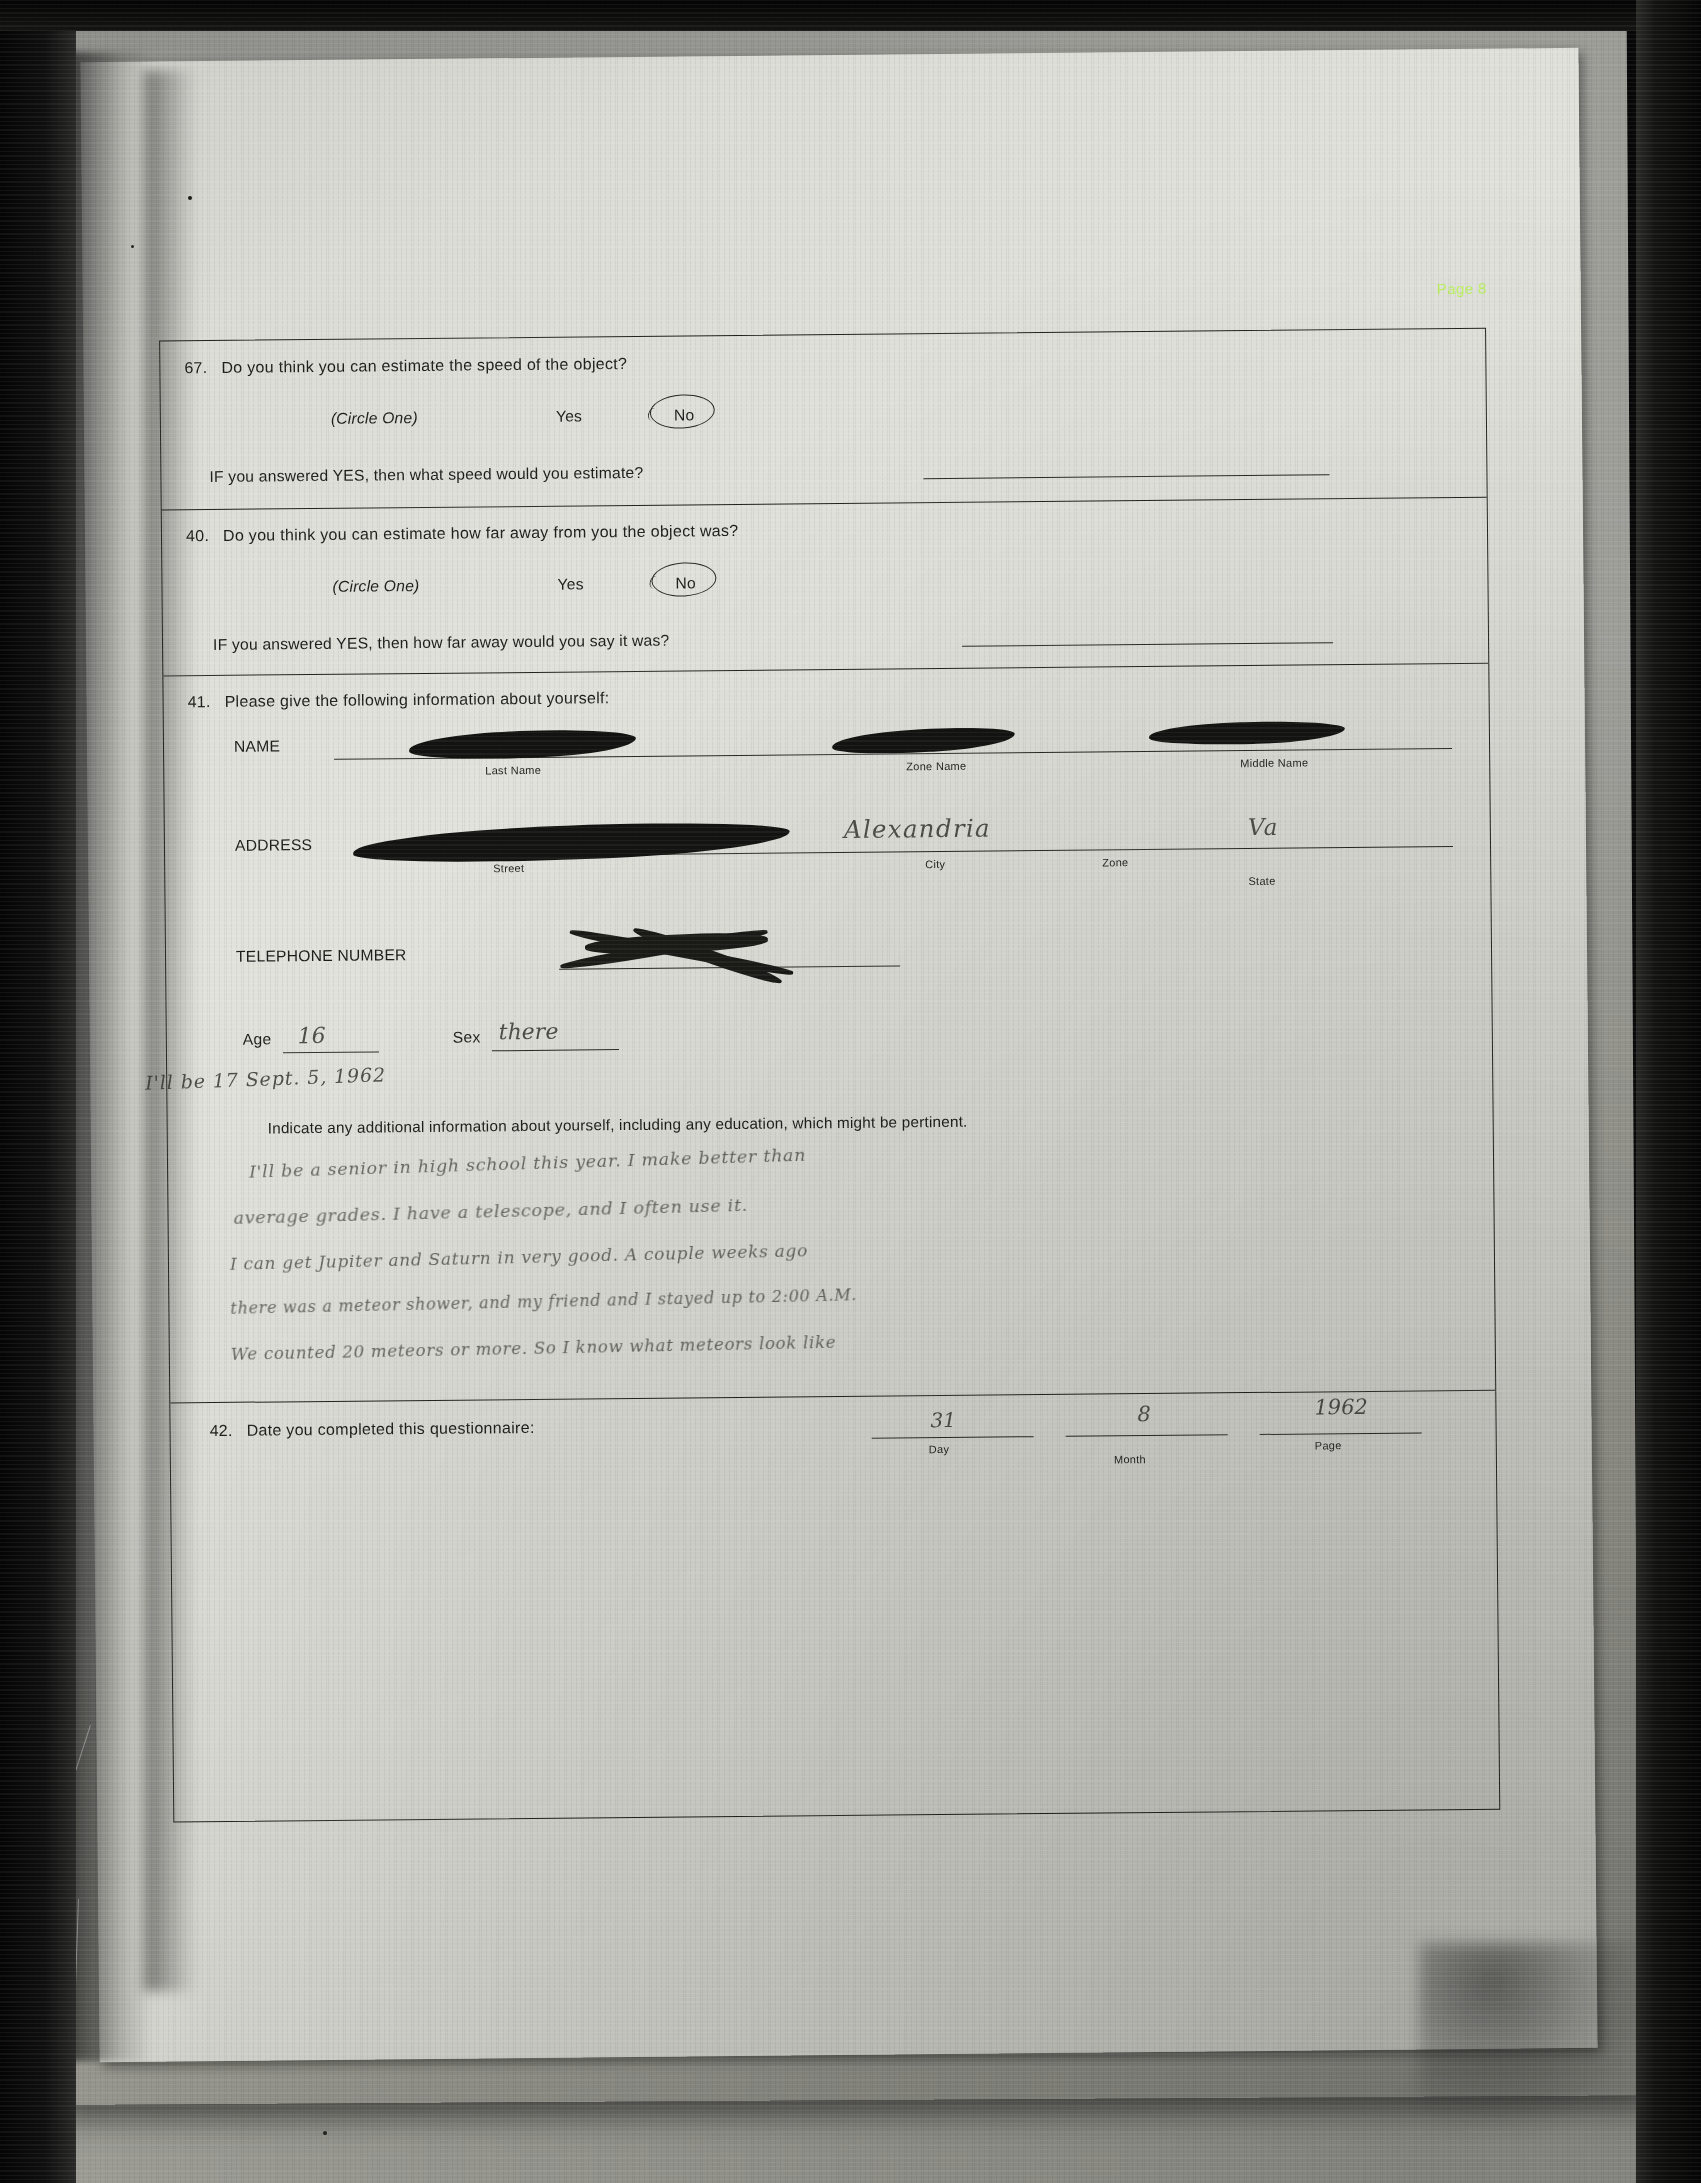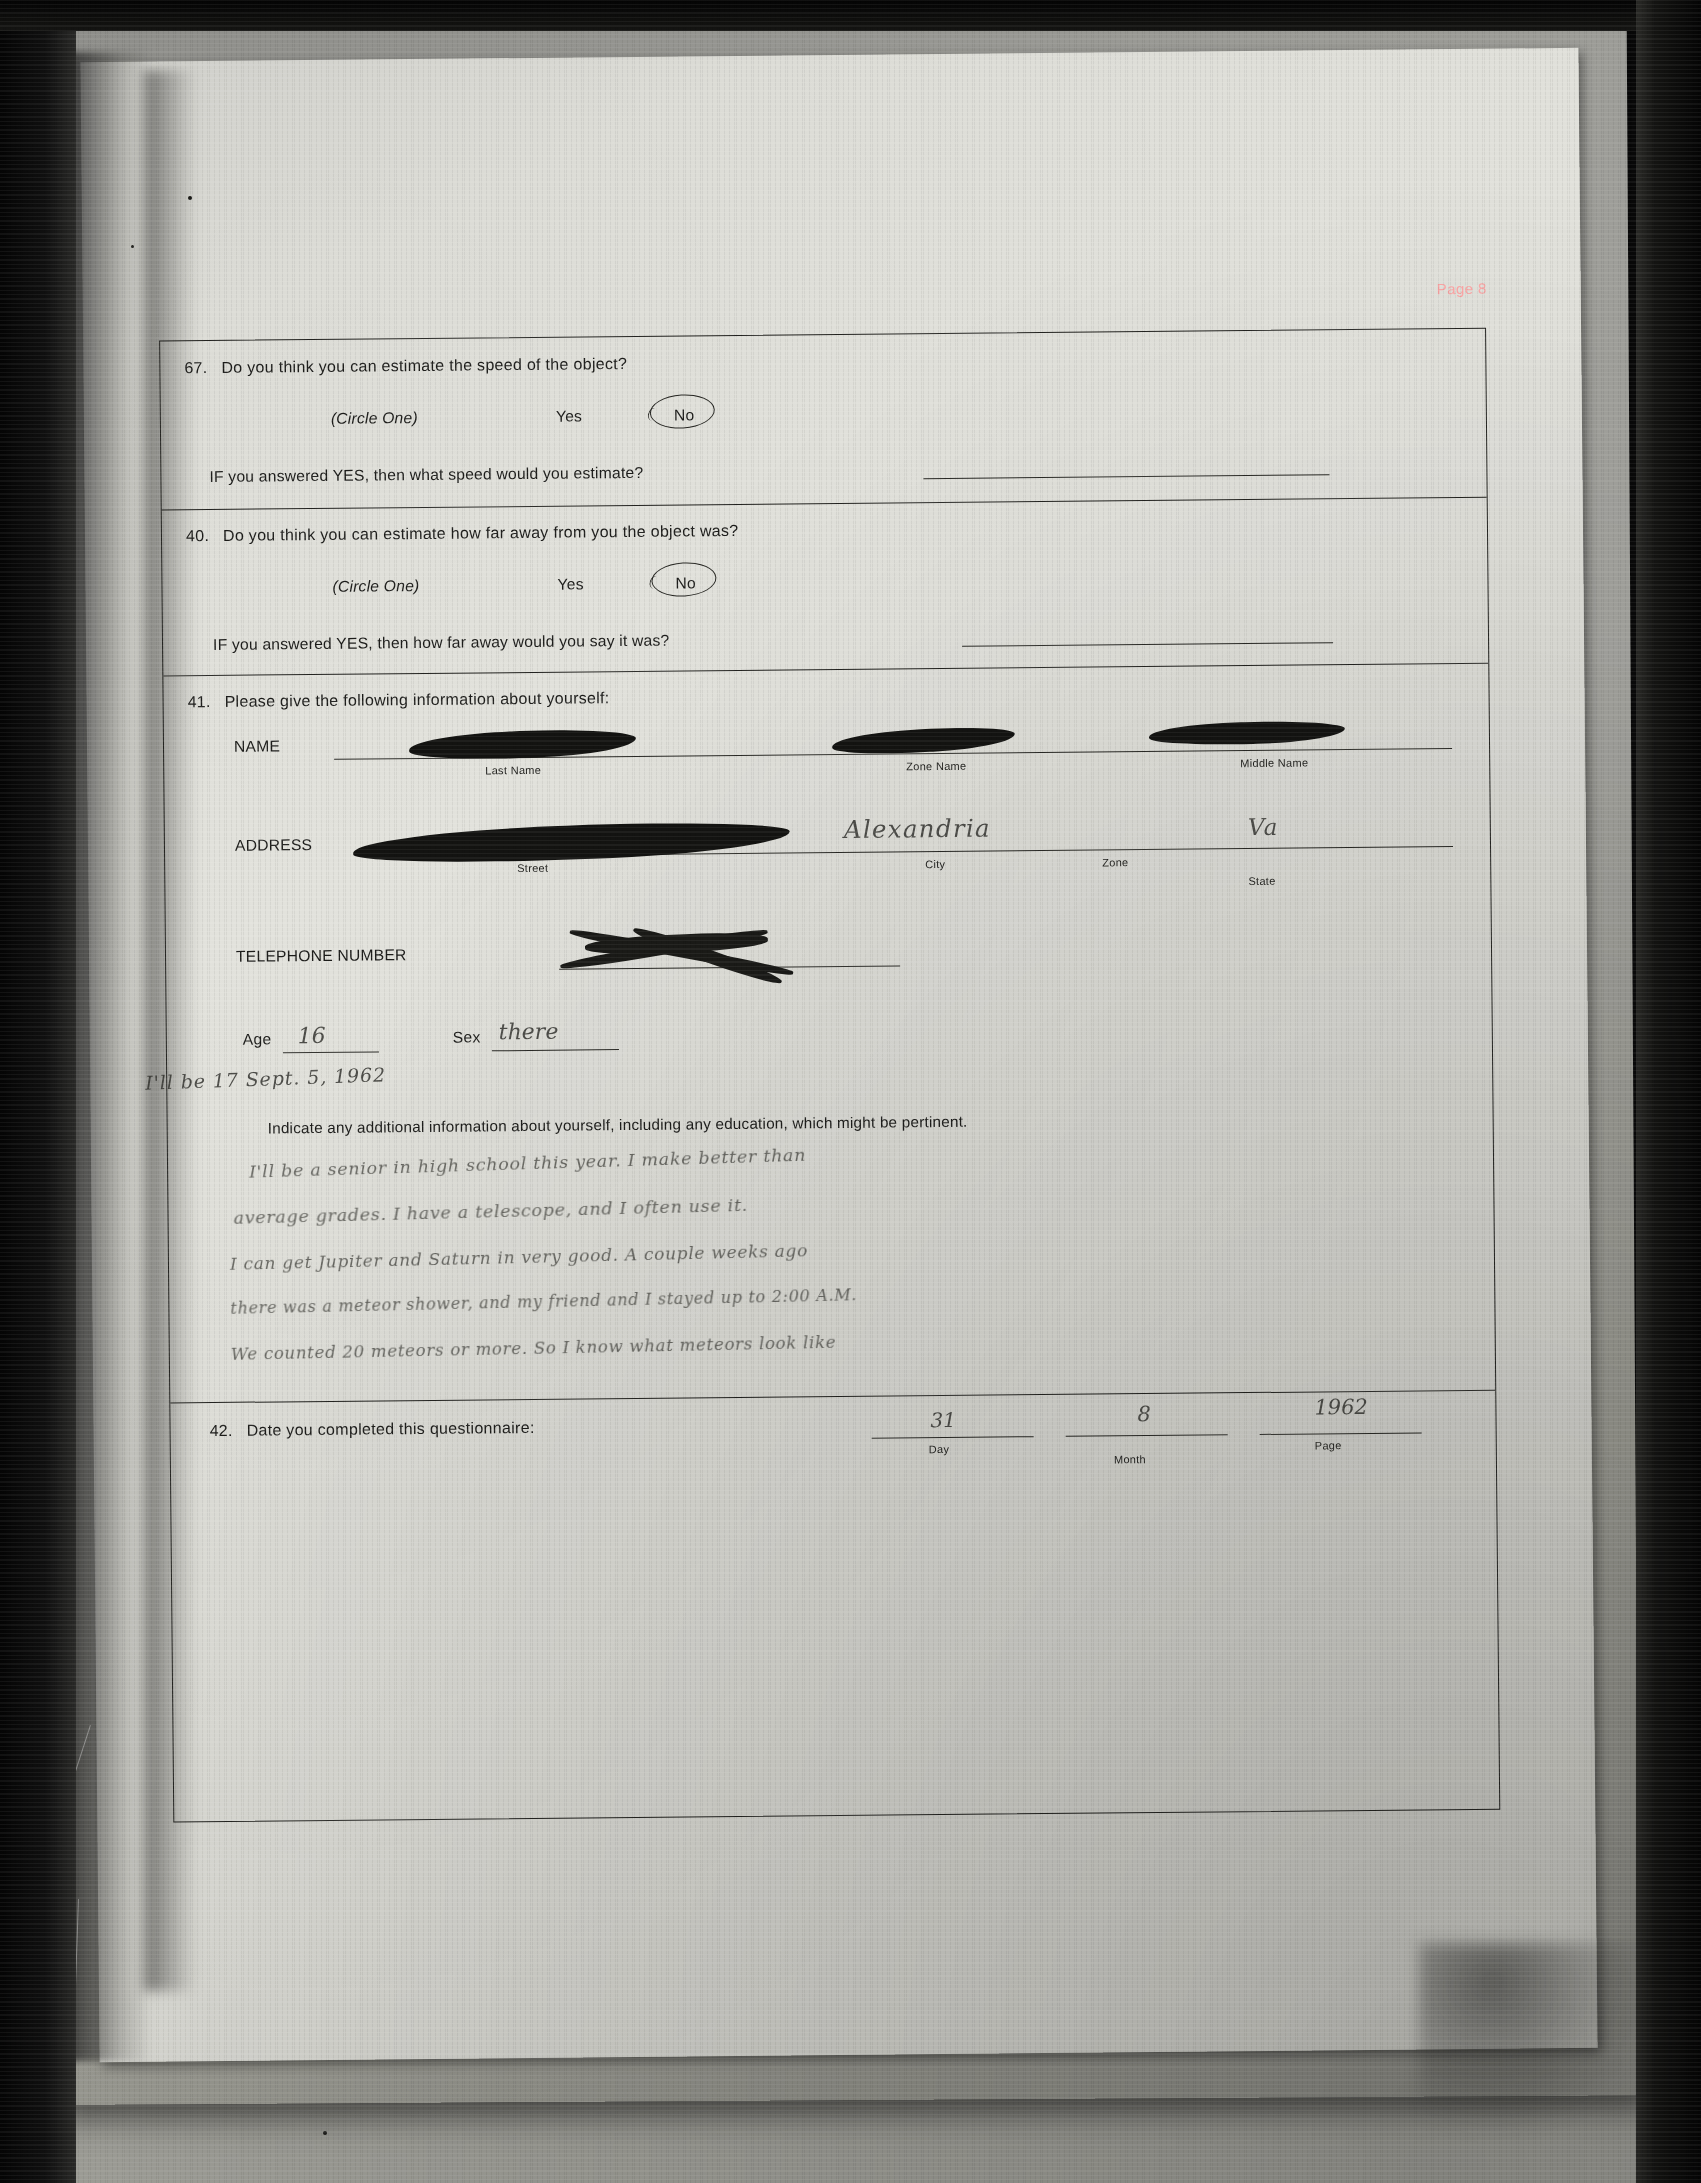--- a/index.html
+++ b/index.html
@@ -119,21 +119,21 @@
     transform: rotate(-0.55deg);
     color: #191917;
   }
 
   .page-label {
     position: absolute;
     right: 94px;
     top: 231px;
     font-size: 15px;
     letter-spacing: 0.4px;
-    color: #fca5a5;
+    color: #bef264;
     font-family: "Liberation Sans", sans-serif;
   }
 
   .form-box {
     position: absolute;
     left: 76px;
     top: 279px;
     width: 1325px;
     height: 1480px;
     border: 1.3px solid #232320;
@@ -328,21 +328,21 @@
       <div class="caption" style="left:321px; top:426px;">Last Name</div>
       <div class="caption" style="left:742px; top:426px;">Zone Name</div>
       <div class="caption" style="left:1076px; top:426px;">Middle Name</div>
 
       <div class="redact" style="left:245px; top:393px; width:227px; height:27px; transform: rotate(-1.5deg);"></div>
       <div class="redact" style="left:668px; top:395px; width:183px; height:23px; transform: rotate(-2.5deg);"></div>
       <div class="redact" style="left:985px; top:391px; width:196px; height:22px; transform: rotate(-1deg);"></div>
 
       <div class="sub" style="left:70px; top:496px;">ADDRESS</div>
       <div class="ruleline" style="left:201px; top:517px; width:1087px;"></div>
-      <div class="caption" style="left:352px; top:524px;">Street</div>
+      <div class="caption" style="left:328px; top:524px;">Street</div>
       <div class="caption" style="left:760px; top:524px;">City</div>
       <div class="caption" style="left:937px; top:524px;">Zone</div>
       <div class="caption" style="left:1083px; top:496px;margin-top:48px;">State</div>
 
       <div class="redact" style="left:188px; top:488px; width:437px; height:34px; transform: rotate(-1.6deg);"></div>
       <div class="hand" style="left:679px; top:480px; font-size:24.5px; letter-spacing:1.3px;">Alexandria</div>
       <div class="hand" style="left:1083px; top:483px; font-size:23px; letter-spacing:1.3px;">Va</div>
 
       <div class="sub" style="left:70px; top:607px;">TELEPHONE NUMBER</div>
       <div class="ruleline" style="left:393px; top:631px; width:341px;"></div>

